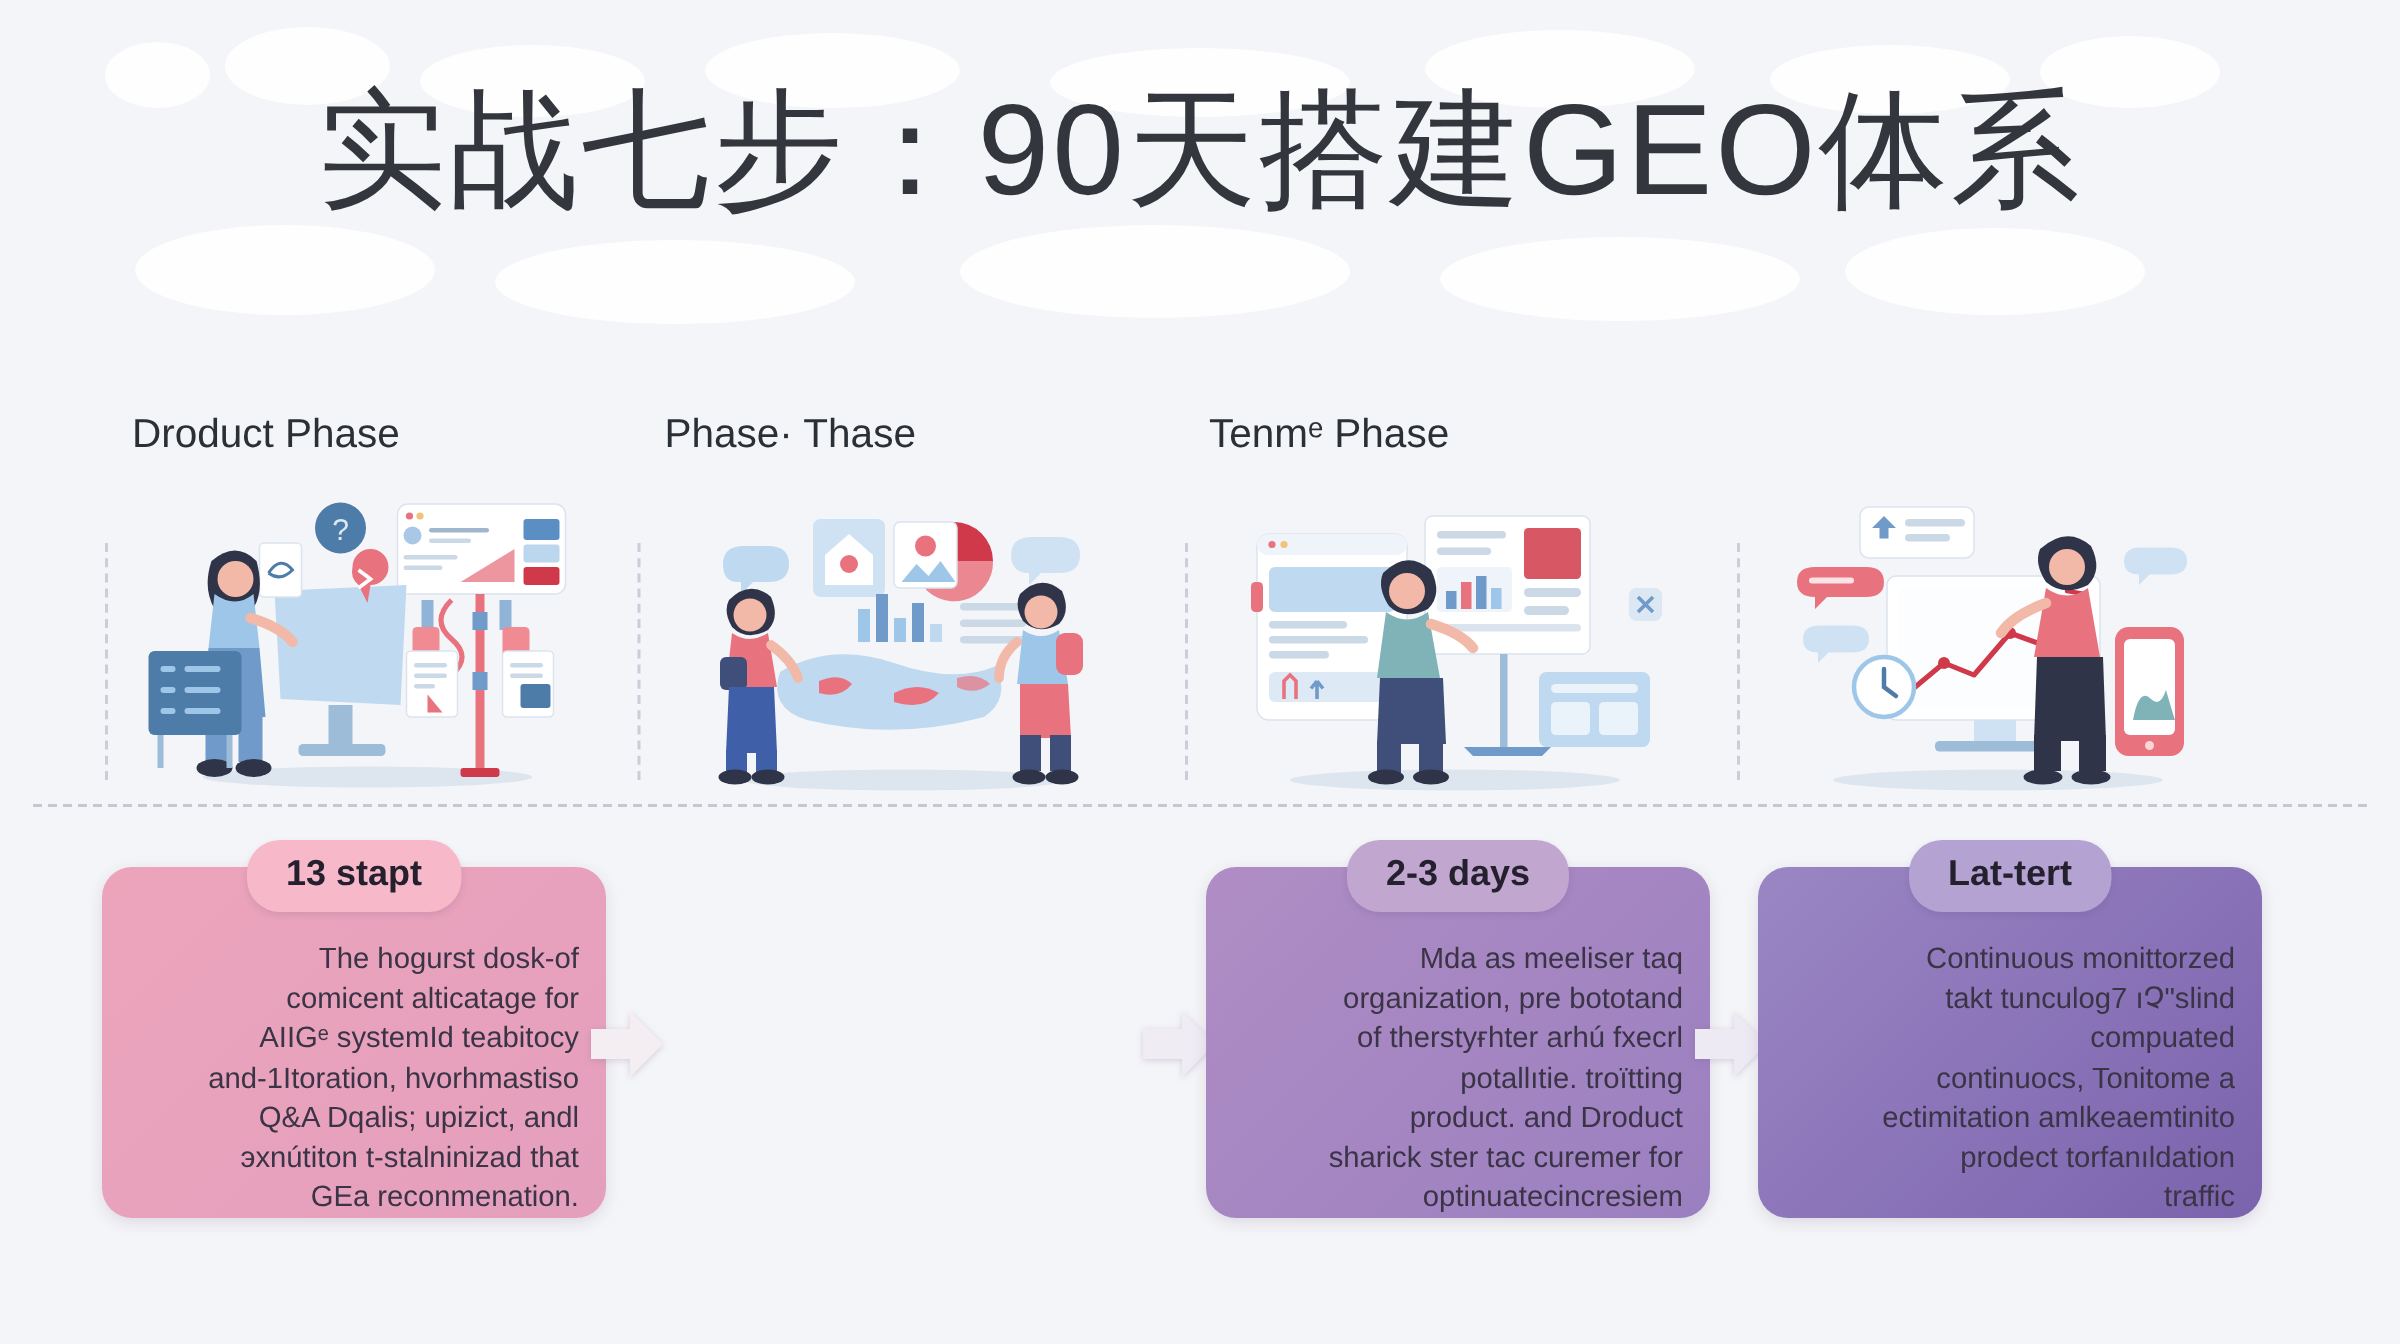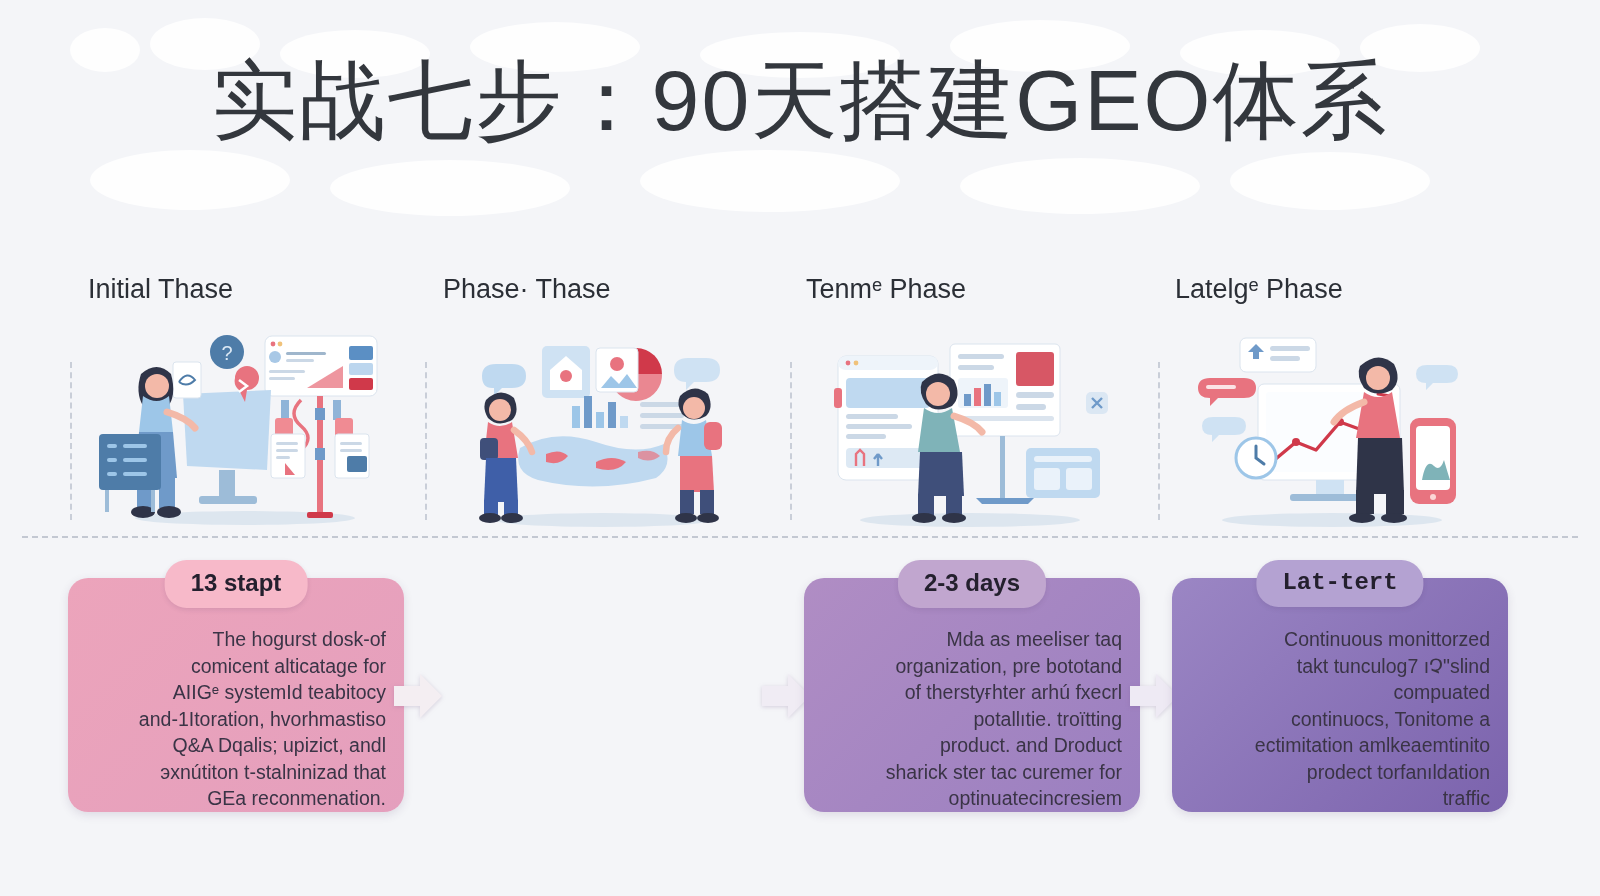--- a/index.html
+++ b/index.html
@@ -85,24 +85,23 @@
   <div class="blob" style="left:1180px;top:30px;  width:160px; height:46px;"></div>
   <div class="blob" style="left:1360px;top:24px;  width:120px; height:48px;"></div>
   <div class="blob" style="left:90px;  top:150px; width:200px; height:60px;"></div>
   <div class="blob" style="left:330px; top:160px; width:240px; height:56px;"></div>
   <div class="blob" style="left:640px; top:150px; width:260px; height:62px;"></div>
   <div class="blob" style="left:960px; top:158px; width:240px; height:56px;"></div>
   <div class="blob" style="left:1230px;top:152px; width:200px; height:58px;"></div>
 
   <h1 class="title">实战七步：90天搭建GEO体系</h1>
 
-  <div class="phase-head" style="left:88px;">Initial Thase</div>
+  <div class="phase-head" style="left:88px;">Droduct Phase</div>
   <div class="phase-head" style="left:806px;">Tenmᵉ Phase</div>
   <div class="phase-head" style="left:443px;">Phase· Thase</div>
-  <div class="phase-head" style="left:1175px;">Latelgᵉ Phase</div>
 
   <div class="vdash" style="left:70px;"></div>
   <div class="vdash" style="left:425px;"></div>
   <div class="vdash" style="left:790px;"></div>
   <div class="vdash" style="left:1158px;"></div>
   <div class="hdash"></div>
 
   <div class="illus-band">
 
     <div class="illus" style="left:95px; width:290px;">
@@ -370,21 +369,21 @@
 optinuatecincresiem</div>
   </div>
 
   <div class="arrow" style="left:1126px;">
     <svg viewBox="0 0 56 56">
       <path d="M4 18 h26 v-12 l22 22 l-22 22 v-12 h-26 z" fill="#eeeaf4"></path>
     </svg>
   </div>
 
   <div class="card" style="left:1172px; width:336px; background:linear-gradient(135deg,#9b86c4,#7b63ad);">
-    <div class="badge" style="background:#b4a2d2;font-family:Liberation Mono, monospace;">Lat-tert</div>
+    <div class="badge" style="background:#b4a2d2;">Lat-tert</div>
     <div class="body">Continuous monittorzed
 takt tunculog7 ıՉ"ѕlind
 compuated
 continuocs, Tonіtome a
 ectimitation amlkeаemtіnito
 prodeсt torfanıldation
 traffic</div>
   </div>
 
 </div>

